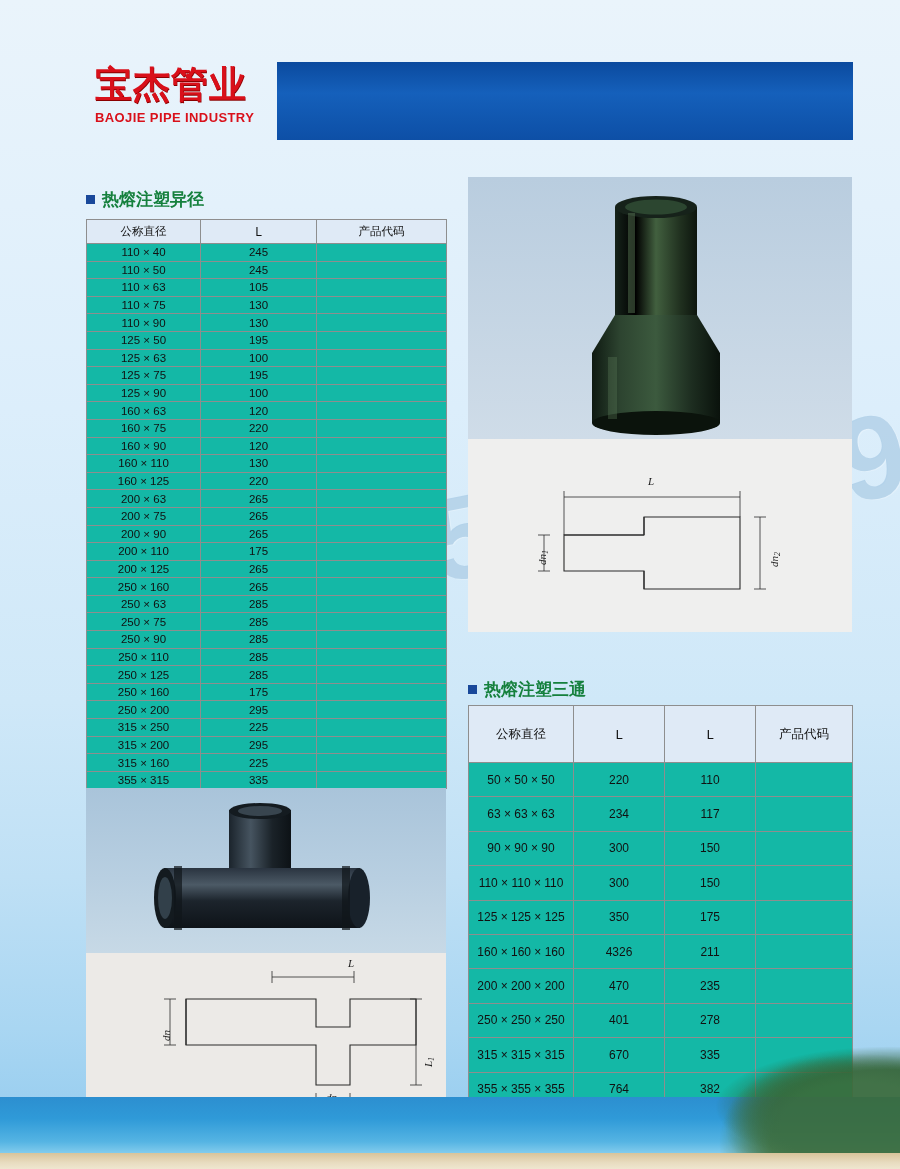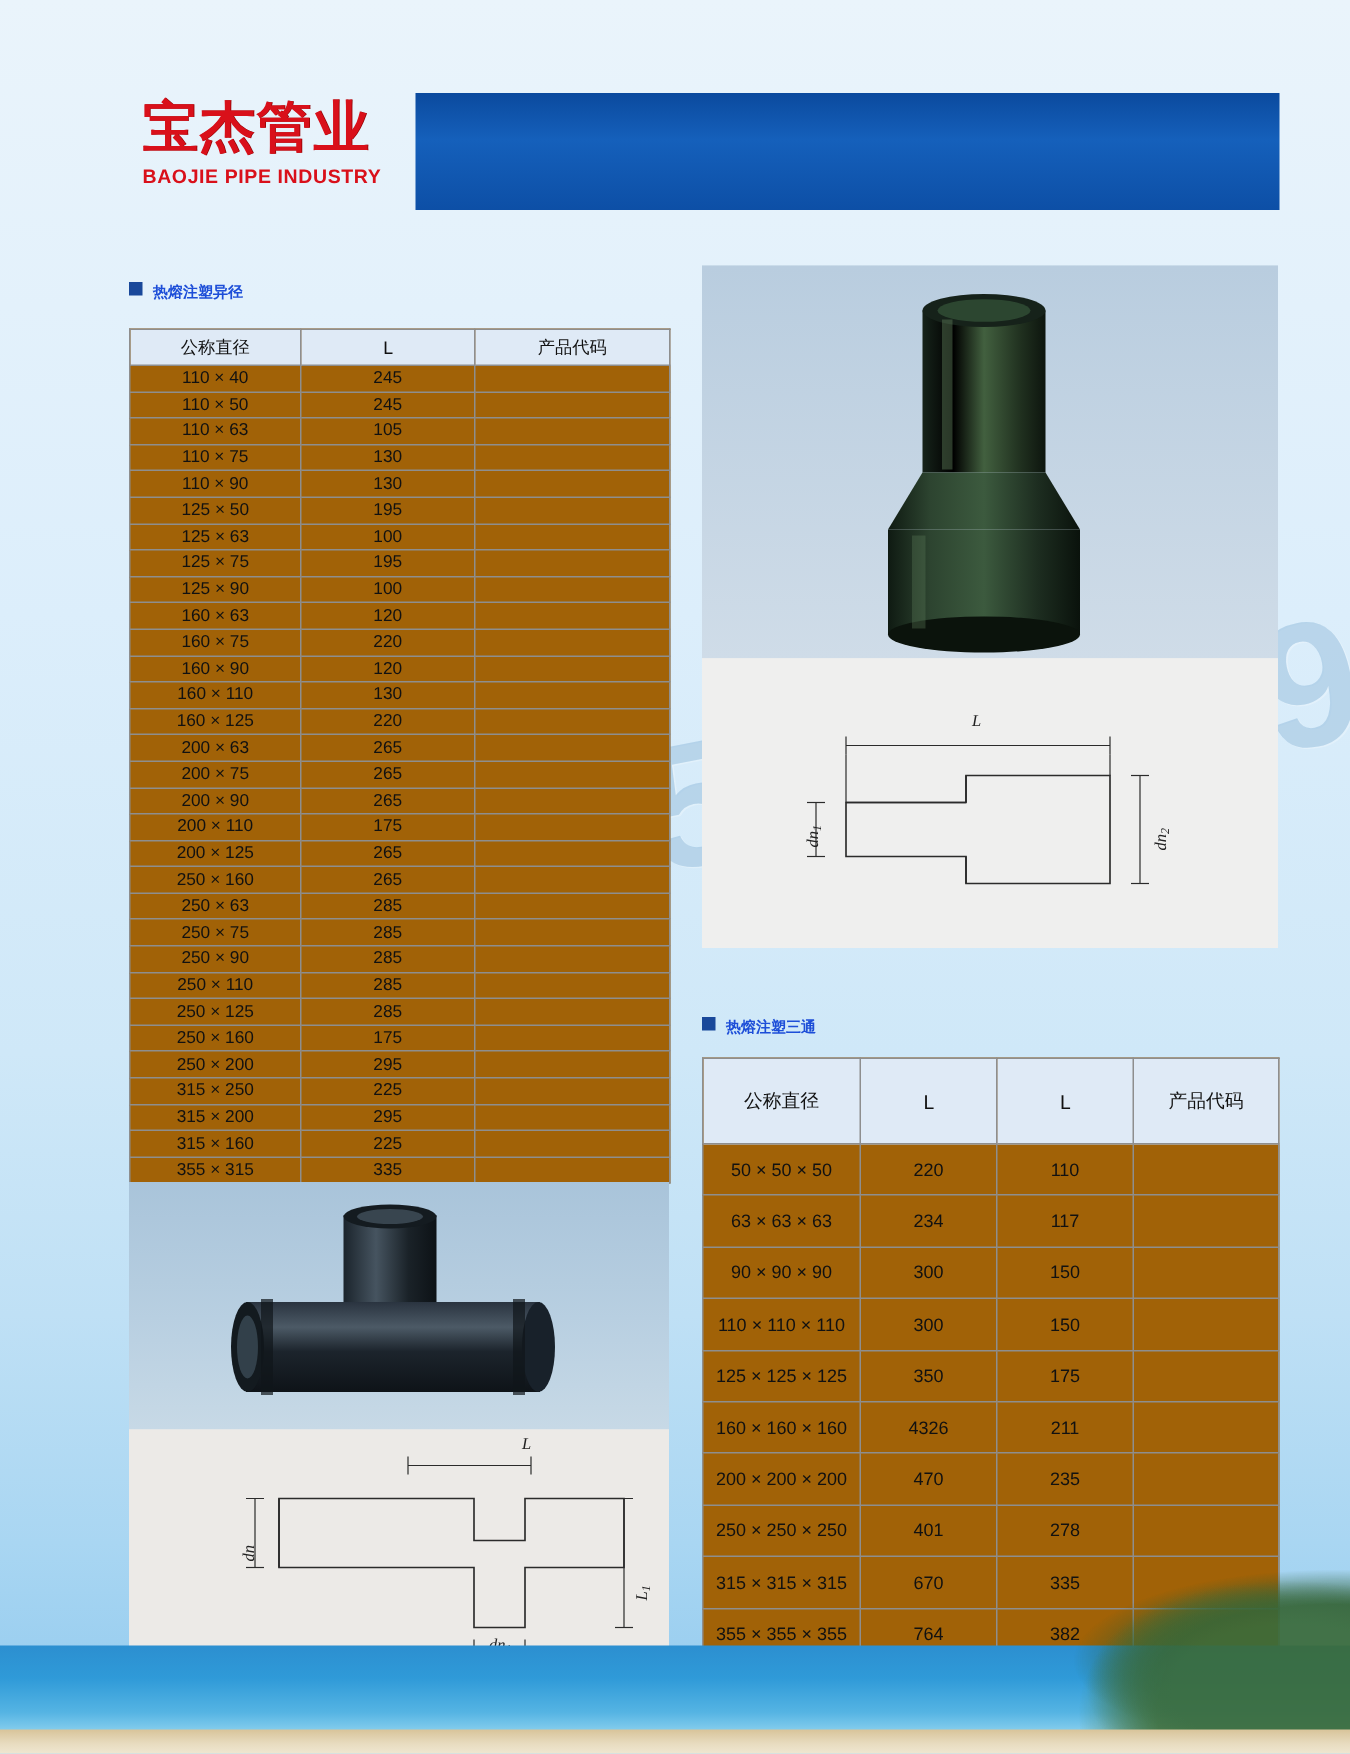--- a/index.html
+++ b/index.html
@@ -59,38 +59,38 @@
     font-size: 13px;
     color: #d9101a;
     letter-spacing: 0.4px;
     margin-top: 2px;
   }
 
   
   .sec-title {
     position: absolute;
     font-family: "DejaVu Sans", sans-serif;
-    font-size: 10px;
+    font-size: 17px;
     font-weight: bold;
-    color: #1d4ed8;
+    color: #15803d;
     white-space: nowrap;
   }
   .sec-title .sq {
     display: inline-block;
     width: 9px;
     height: 9px;
     background: #19489a;
     margin-right: 7px;
     vertical-align: 1px;
   }
 
   
   table {
     border-collapse: collapse;
-    background: #a16207;
+    background: #14b8a6;
   }
   table td, table th {
     border: 1px solid #8e8e8e;
     text-align: center;
     font-family: "Liberation Sans", sans-serif;
     color: #111;
   }
 
   
   .tbl-reducer {

